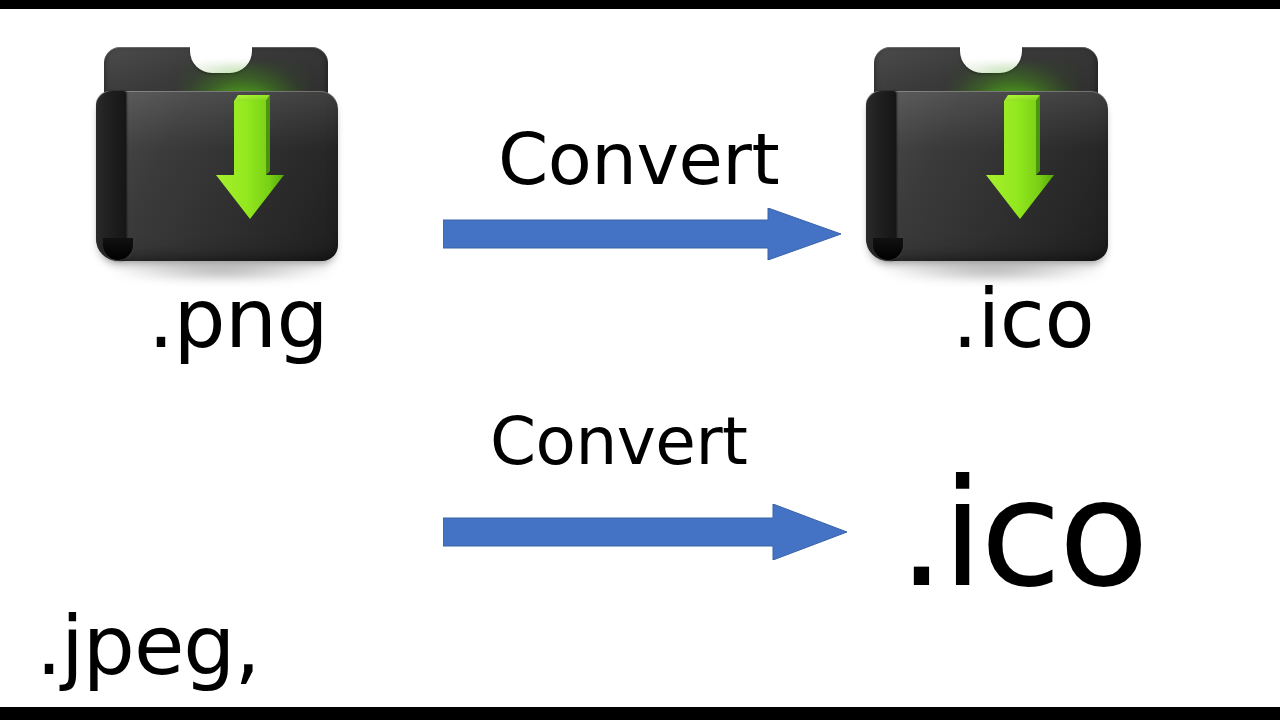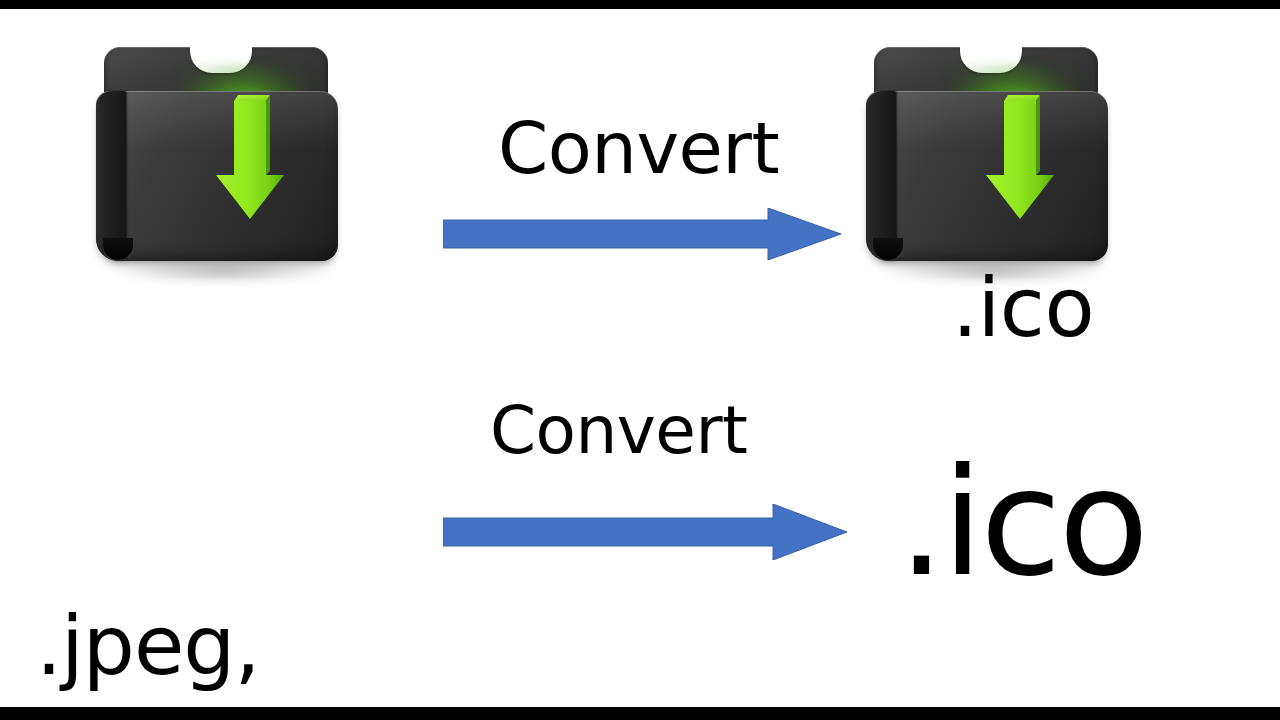--- a/index.html
+++ b/index.html
@@ -140,20 +140,21 @@
 
   
   .txt {
     position:absolute;
     color:#000000;
     font-family:"DejaVu Sans", sans-serif;
     font-weight:400;
     white-space:pre;
     line-height:1.0;
     letter-spacing:-0.5px;
+    margin-top:11px;
   }
   .label-png  { left:148px;  top:258px; font-size:82px; }
   .label-ico1 { left:952px;  top:258px; font-size:82px; }
 
   .convert1 { left:498px; top:103px; font-size:72px; }
   .convert2 { left:490px; top:389px; font-size:66px; }
 
   .srcblock {
     position:absolute;
     left:36px; top:444px;
@@ -208,20 +209,21 @@
 
           <path d="M30 10 L62 10 L62 84 L80 84 L46 128 L12 84 L30 84 Z" fill="url(#ga1)"></path>
 
           <path d="M30 10 L62 10 L66 4 L34 4 Z" fill="url(#ga1top)"></path>
 
           <path d="M62 10 L66 4 L66 80 L62 84 Z" fill="#4E9C0A" opacity="0.95"></path>
         </svg>
       </div>
     </div>
 
+    <span class="txt label-png">.png</span>
 
     <span class="txt convert1">Convert</span>
 
     <div class="bluearrow" style="left:443px; top:199px; width:398px; height:52px;">
       <svg viewBox="0 0 398 52" xmlns="http://www.w3.org/2000/svg">
         <path d="M0 12 L325 12 L325 0 L398 26 L325 52 L325 40 L0 40 Z" fill="#4472C4" stroke="#3A62A8" stroke-width="1"></path>
       </svg>
     </div>
 
     <div class="folder" style="left:866px; top:30px;">

